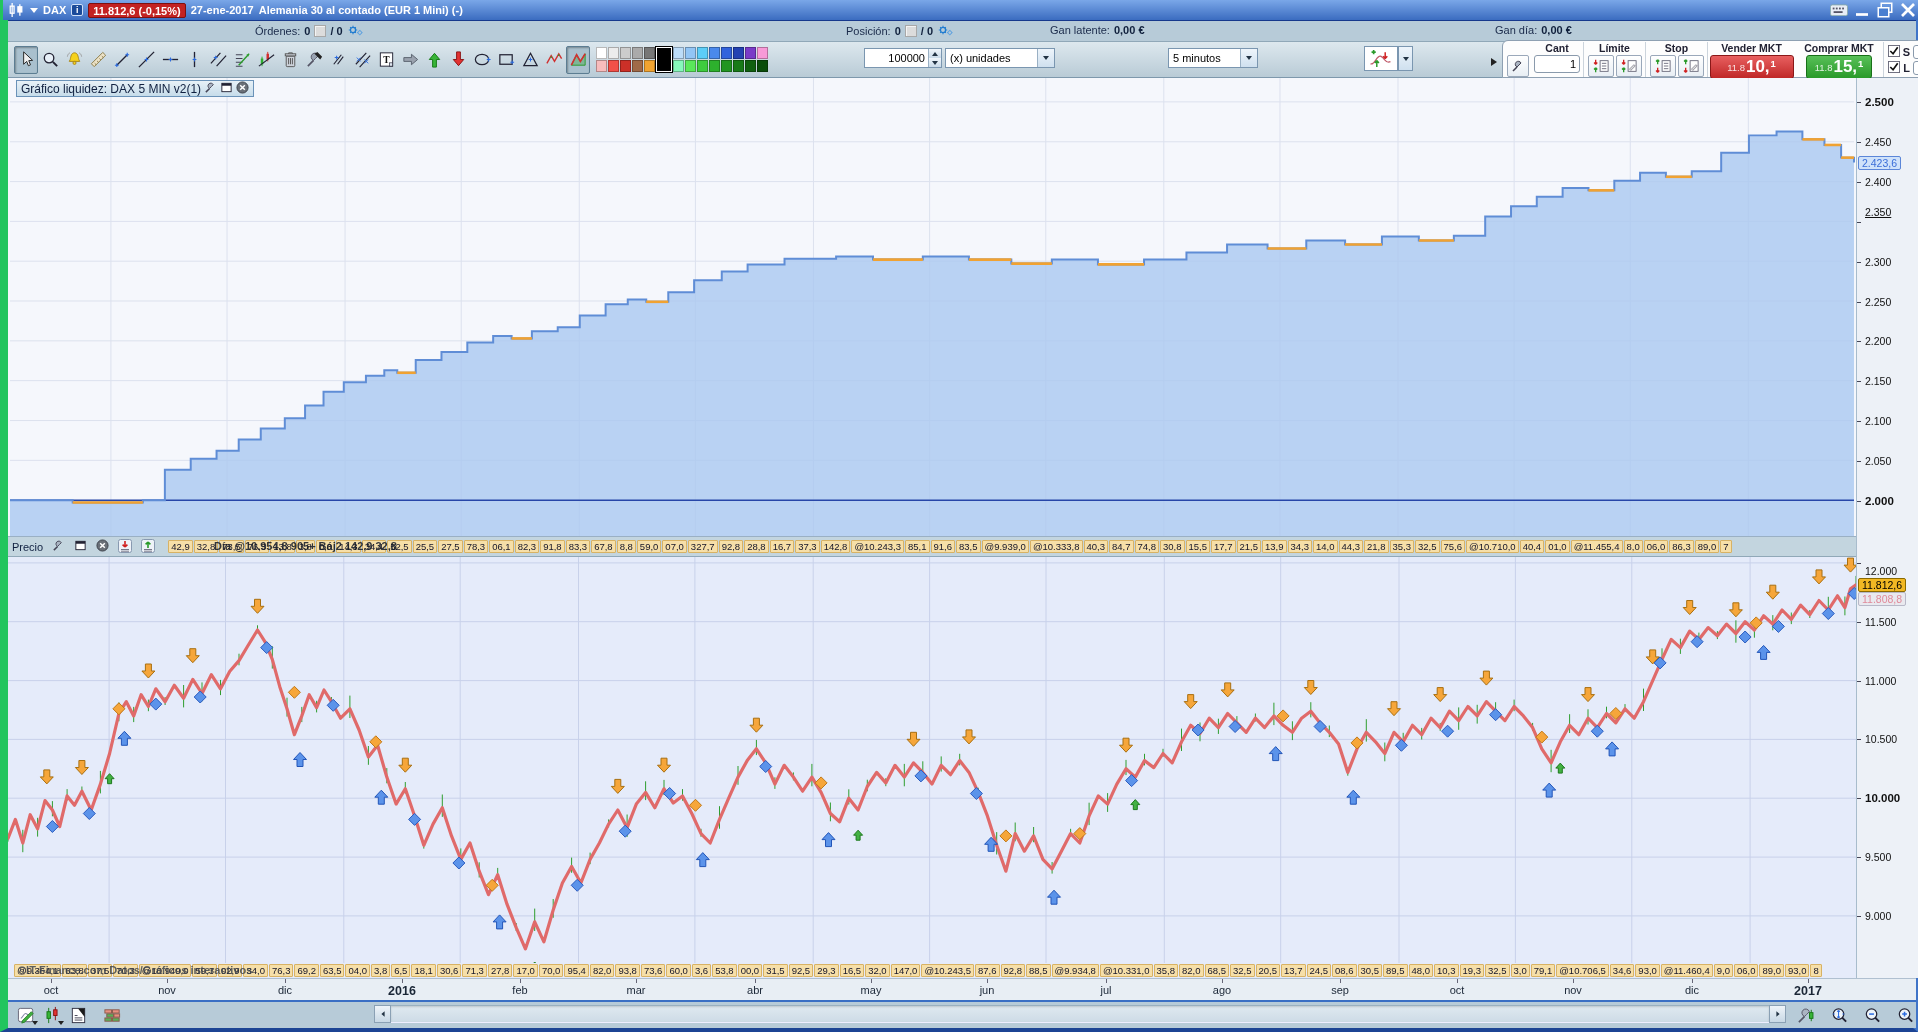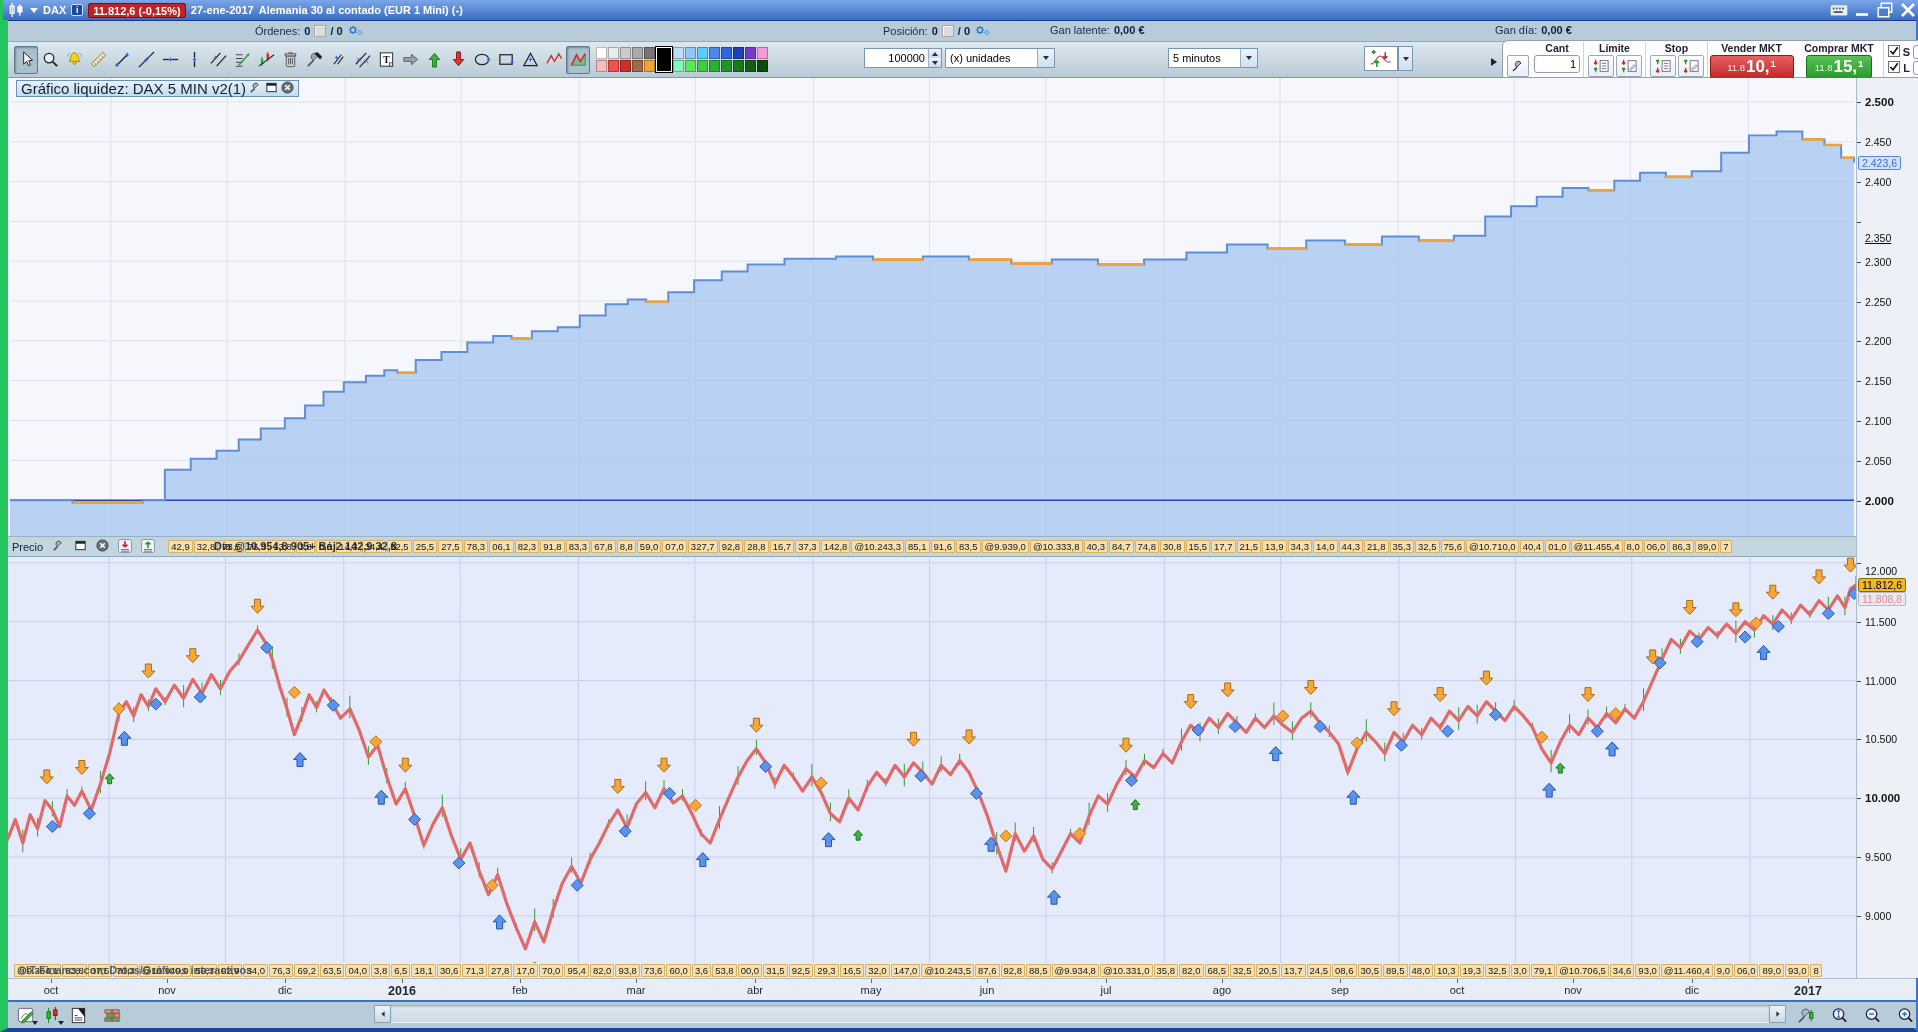--- a/index.html
+++ b/index.html
@@ -50,21 +50,21 @@
 .mktbtn .pb{font-size:17px;font-weight:bold;line-height:22px}
 .mktbtn sup{font-size:9.5px;font-weight:bold;align-self:flex-start;margin-top:2px}
 .sellb{background:linear-gradient(#e86060,#c02828);border:1px solid #8a1818}
 .buyb{background:linear-gradient(#58c058,#2a9a2a);border:1px solid #187018}
 .slrow{display:flex;align-items:center;gap:3px;font-size:11px;font-weight:bold;color:#223}
 .slrow .tinput{width:38px;height:14px;font-size:10px}
 .collapseH{position:absolute;left:1482px;top:56px;width:10px;height:12px;display:flex;align-items:center}
 
 #pane1{left:0;top:78px;width:1848px;height:459px;background:#f5f7fc;border-bottom:1px solid #9ab0c4}
 #ax1{left:1848px;top:78px;width:65px;height:459px;background:#edf1f7;border-left:1px solid #a8bccc}
-#tab1{position:absolute;left:8px;top:2px;height:17px;background:linear-gradient(#e8f1f7,#c6dcea);border:1px solid #6a92b8;display:flex;align-items:center;gap:3px;padding:0 4px;font-size:15px;color:#102040;z-index:5}
+#tab1{position:absolute;left:8px;top:2px;height:17px;background:linear-gradient(#e8f1f7,#c6dcea);border:1px solid #6a92b8;display:flex;align-items:center;gap:3px;padding:0 4px;font-size:12px;color:#102040;z-index:5}
 #pricebar{left:0;top:537px;width:1848px;height:20px;background:#c3d5df;border-bottom:1px solid #90a8b8;display:flex;align-items:center;padding-left:4px;gap:9px;font-size:11px;color:#102040;overflow:hidden}
 #topcells{display:flex;gap:1px;overflow:hidden;flex:1;margin-left:4px}
 #legendOverlay{position:absolute;left:206px;top:540px;font-size:11px;color:#101828;z-index:6;font-weight:bold;opacity:.85;white-space:nowrap}
 #pane2{left:0;top:557px;width:1848px;height:406px;background:#e5ebfa}
 #ax2{left:1848px;top:537px;width:65px;height:441px;background:#edf1f7;border-left:1px solid #a8bccc}
 #botvals{left:0;top:963px;width:1848px;height:15px;background:#e5ebfa;display:flex;gap:1px;padding-left:6px;overflow:hidden;align-items:center}
 #watermark{position:absolute;left:10px;top:964px;font-size:11px;color:#38404c;z-index:6;font-weight:bold;opacity:.8;white-space:nowrap}
 .cell{flex:0 0 auto;background:#f6dfa8;border:1px solid #d8b264;font-size:9.5px;line-height:11px;padding:0 2px;color:#141428;white-space:nowrap;border-radius:1px}
 #xaxis{left:0;top:978px;width:1908px;height:22px;background:#e8eef4;border-top:1px solid #b0c0d0}
 .xlab{position:absolute;top:5px;font-size:11px;color:#1a2636;transform:translateX(-50%)}
@@ -142,21 +142,21 @@
       <b>/ 0</b>
       <span><svg width="16" height="12" viewBox="0 0 16 12">
             <g stroke="#1d7ad0" fill="none">
               <circle cx="6" cy="6" r="2.6" stroke-width="1.3"></circle>
               <path d="M6 1.8v1M6 9.2v1M1.8 6h1M9.2 6h1M3.2 3.2l.7.7M8.1 8.1l.7.7M8.8 3.2l-.7.7M3.9 8.1l-.7.7" stroke-width="1.2"></path>
               <circle cx="12.8" cy="8.6" r="1.8" stroke="#5aa0e0"></circle>
               <path d="M12.8 5.9v.9M12.8 10.4v.9M10.1 8.6h.9M14.6 8.6h.9" stroke="#5aa0e0"></path>
             </g>
           </svg></span>
     </div>
-    <div class="grp" style="left:875px">
+    <div class="grp" style="left:838px">
       <span>Posición:</span>
         <b>0</b>
       <span class="gbox"></span>
       <b>/ 0</b>
       <span><svg width="16" height="12" viewBox="0 0 16 12">
             <g stroke="#1d7ad0" fill="none">
               <circle cx="6" cy="6" r="2.6" stroke-width="1.3"></circle>
               <path d="M6 1.8v1M6 9.2v1M1.8 6h1M9.2 6h1M3.2 3.2l.7.7M8.1 8.1l.7.7M8.8 3.2l-.7.7M3.9 8.1l-.7.7" stroke-width="1.2"></path>
               <circle cx="12.8" cy="8.6" r="1.8" stroke="#5aa0e0"></circle>
               <path d="M12.8 5.9v.9M12.8 10.4v.9M10.1 8.6h.9M14.6 8.6h.9" stroke="#5aa0e0"></path>
@@ -588,21 +588,21 @@
       </svg>
   </div>
   <div id="ax1" class="abs">
       <div class="tkline" style="top: 24px;"></div>
       <div class="tick bold" style="top: 18px;">2.500</div>
       <div class="tkline" style="top: 64px;"></div>
       <div class="tick" style="top: 58px;">2.450</div>
       <div class="tkline" style="top: 104px;"></div>
       <div class="tick" style="top: 98px;">2.400</div>
       <div class="tkline" style="top: 144px;"></div>
-      <div class="tick" style="top: 154px; text-decoration: underline;">2.350</div>
+      <div class="tick" style="top: 128px; text-decoration: underline;">2.350</div>
       <div class="tkline" style="top: 184px;"></div>
       <div class="tick" style="top: 178px;">2.300</div>
       <div class="tkline" style="top: 224px;"></div>
       <div class="tick" style="top: 218px;">2.250</div>
       <div class="tkline" style="top: 263px;"></div>
       <div class="tick" style="top: 257px;">2.200</div>
       <div class="tkline" style="top: 303px;"></div>
       <div class="tick" style="top: 297px;">2.150</div>
       <div class="tkline" style="top: 343px;"></div>
       <div class="tick" style="top: 337px;">2.100</div>

